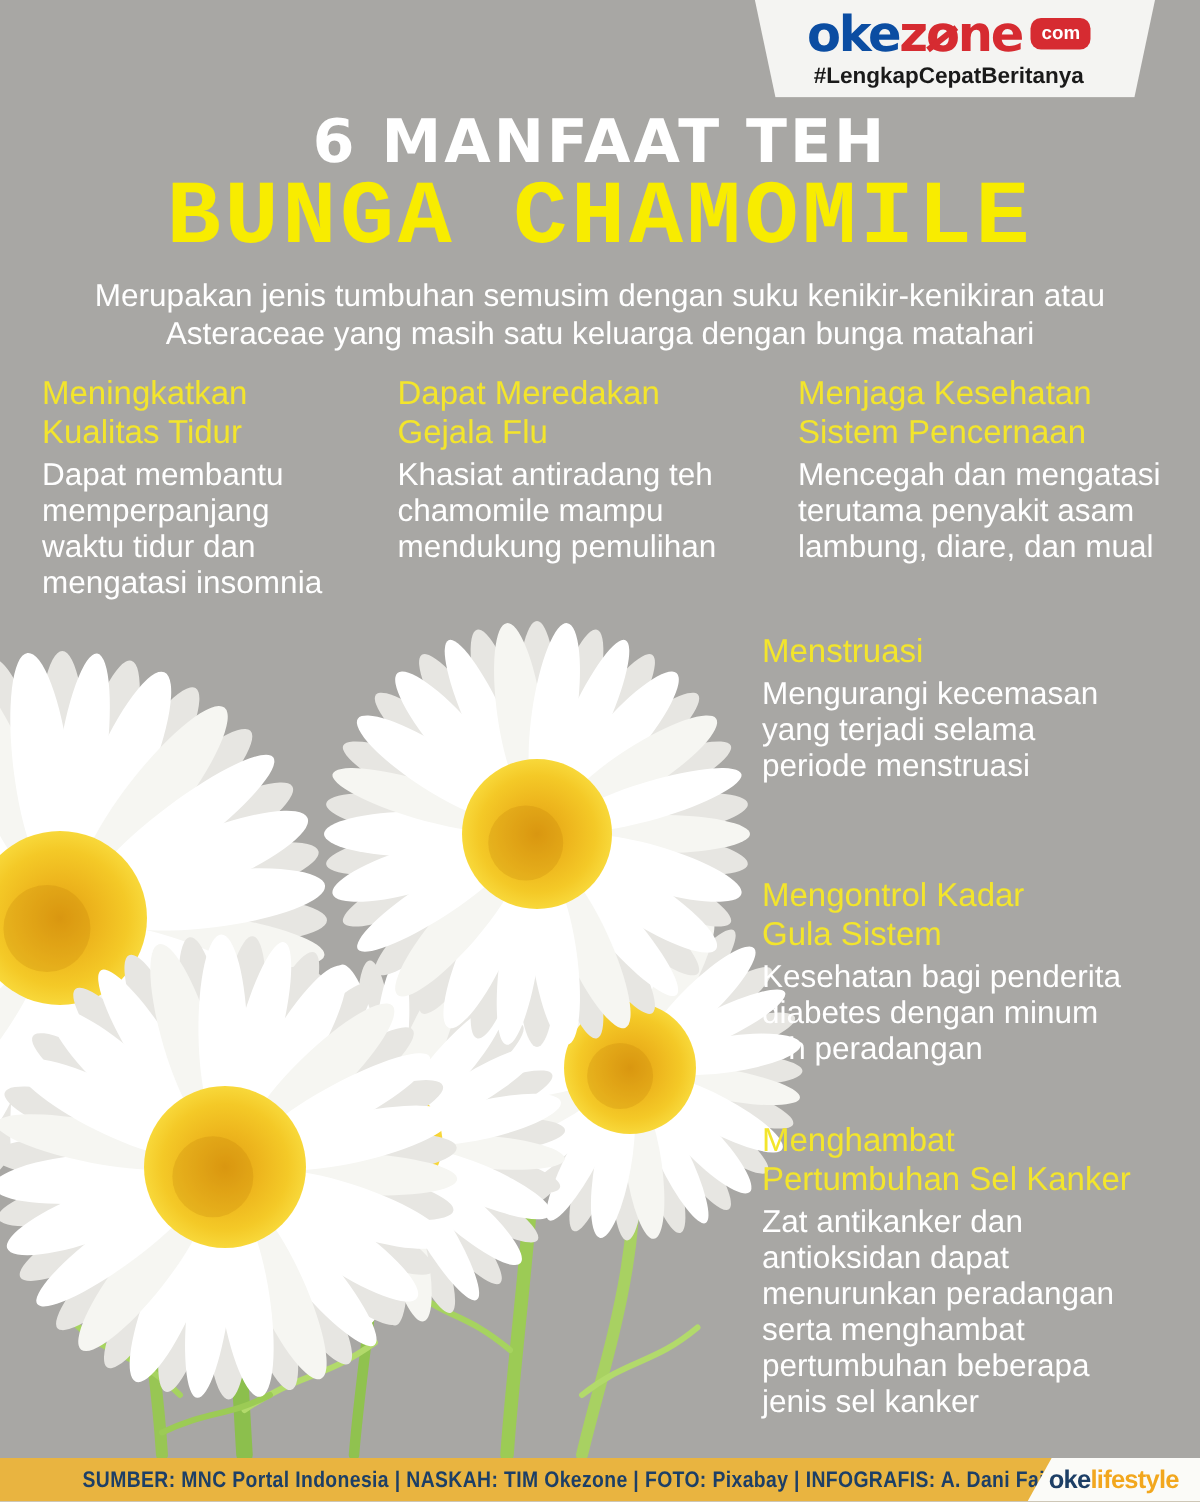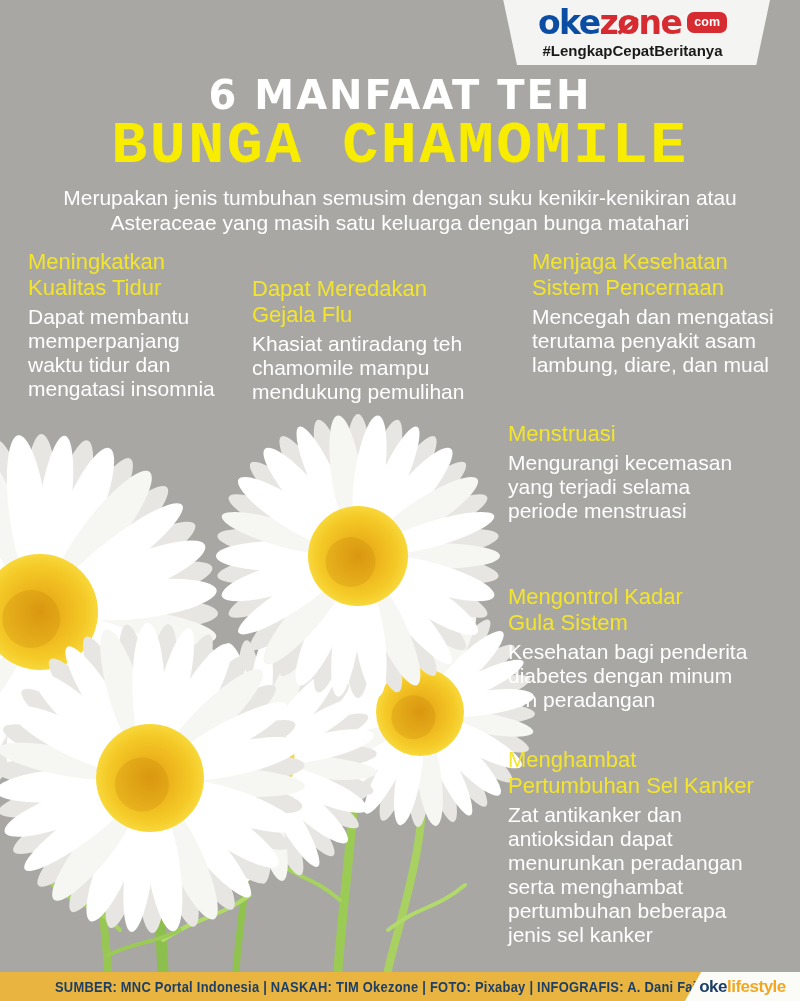--- a/index.html
+++ b/index.html
@@ -33,21 +33,21 @@
   .title-block h2{margin:0;font-family:Liberation Mono, monospace;font-weight:bold;
       font-size:60px;line-height:1.0;letter-spacing:2.5px;color:var(--title-yellow);}
   .subtitle{margin:9px 0 0 0;font-size:21px;line-height:25px;color:var(--title-white);}
   .line{display:block;}
   
   .benefit{position:absolute;z-index:2;}
   .benefit h3{margin:0;font-size:22px;font-weight:normal;line-height:26px;
       color:var(--heading-yellow);}
   .benefit p{margin:4px 0 0 0;font-size:21px;line-height:24px;color:var(--body-white);}
   .b1{left:28px;top:249px;width:220px;}
-  .b2{left:252px;top:249px;width:248px;margin-top:27px;}
+  .b2{left:265px;top:249px;width:248px;}
   .b3{left:532px;top:249px;width:290px;}
   .b4{left:508px;top:421px;width:290px;}
   .b5{left:508px;top:584px;width:290px;}
   .b6{left:508px;top:747px;width:292px;}
   
   #flowers{position:absolute;left:0;top:400px;z-index:1;pointer-events:none;}
   
   .footer{position:absolute;left:0;top:972px;width:800px;height:29px;
       background:var(--footer-bar);z-index:4;}
   .credits{position:absolute;left:55px;top:0;height:29px;line-height:30px;

